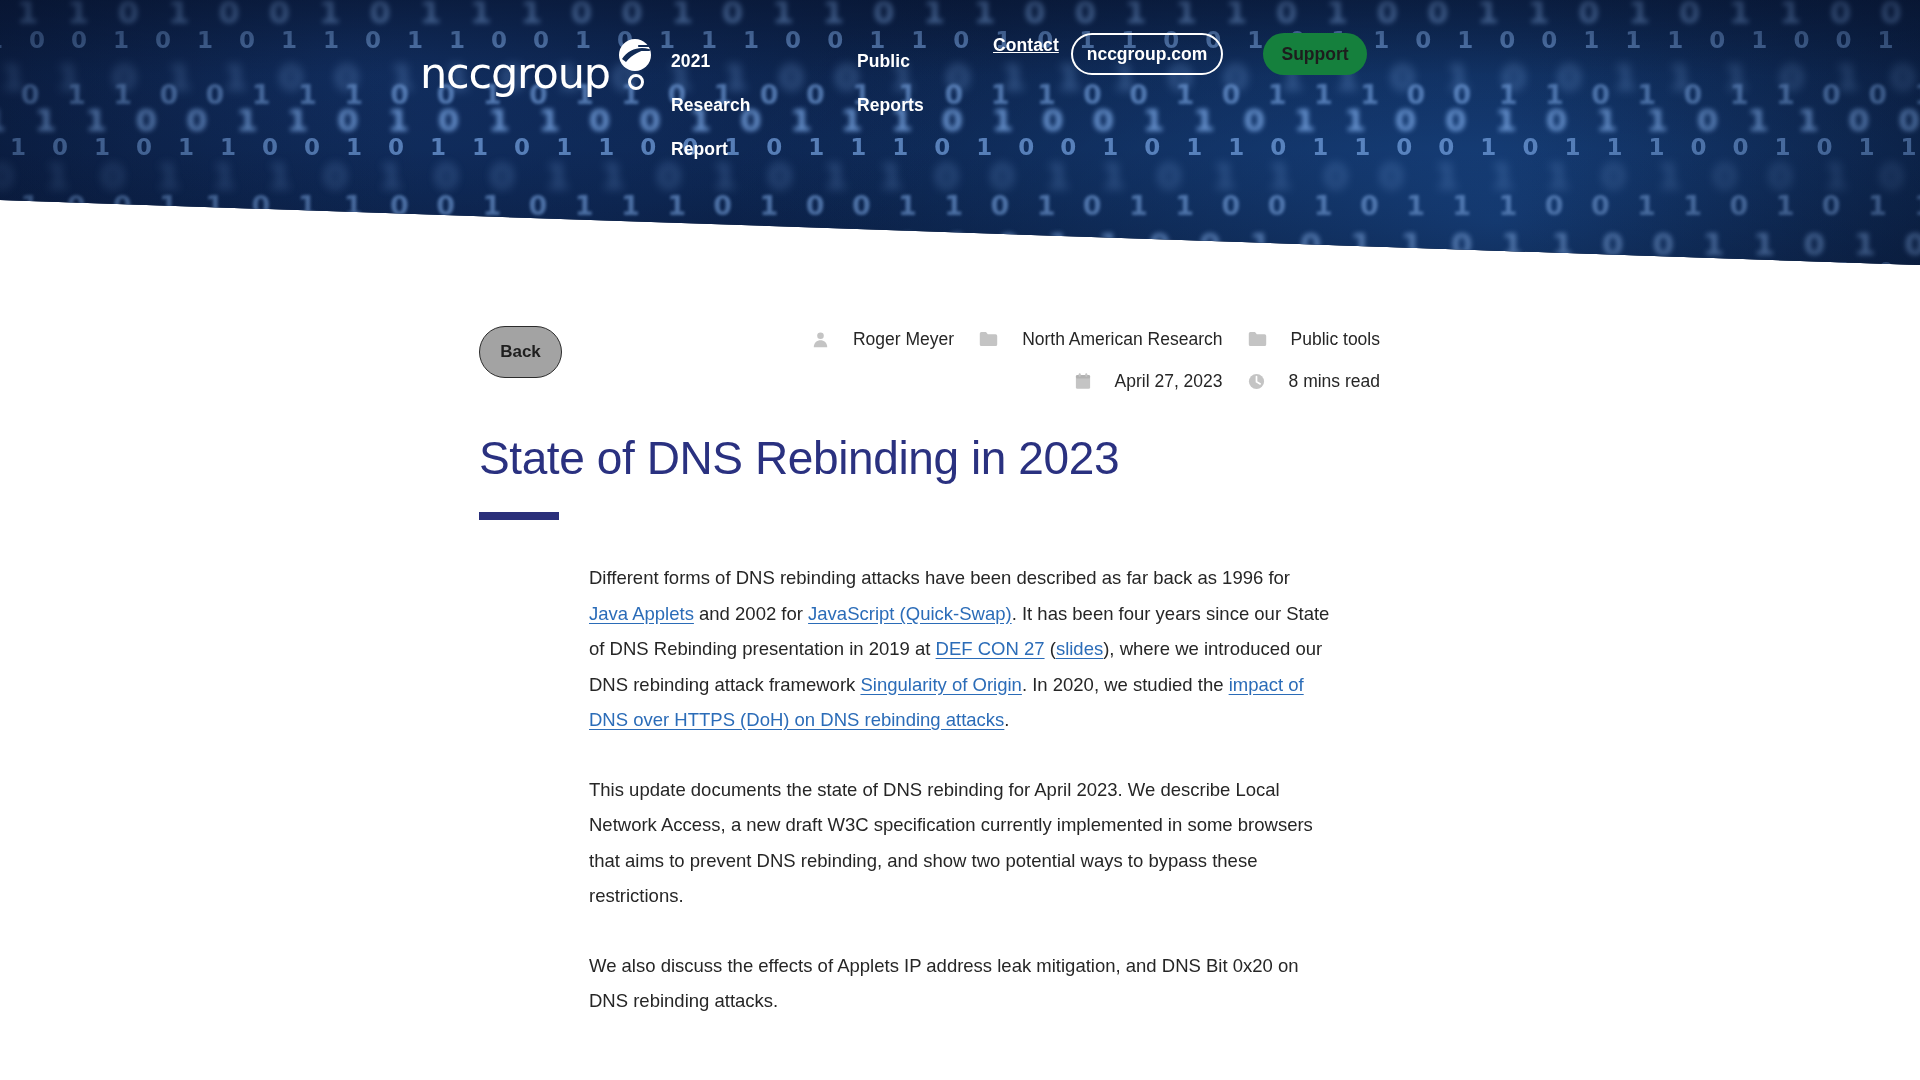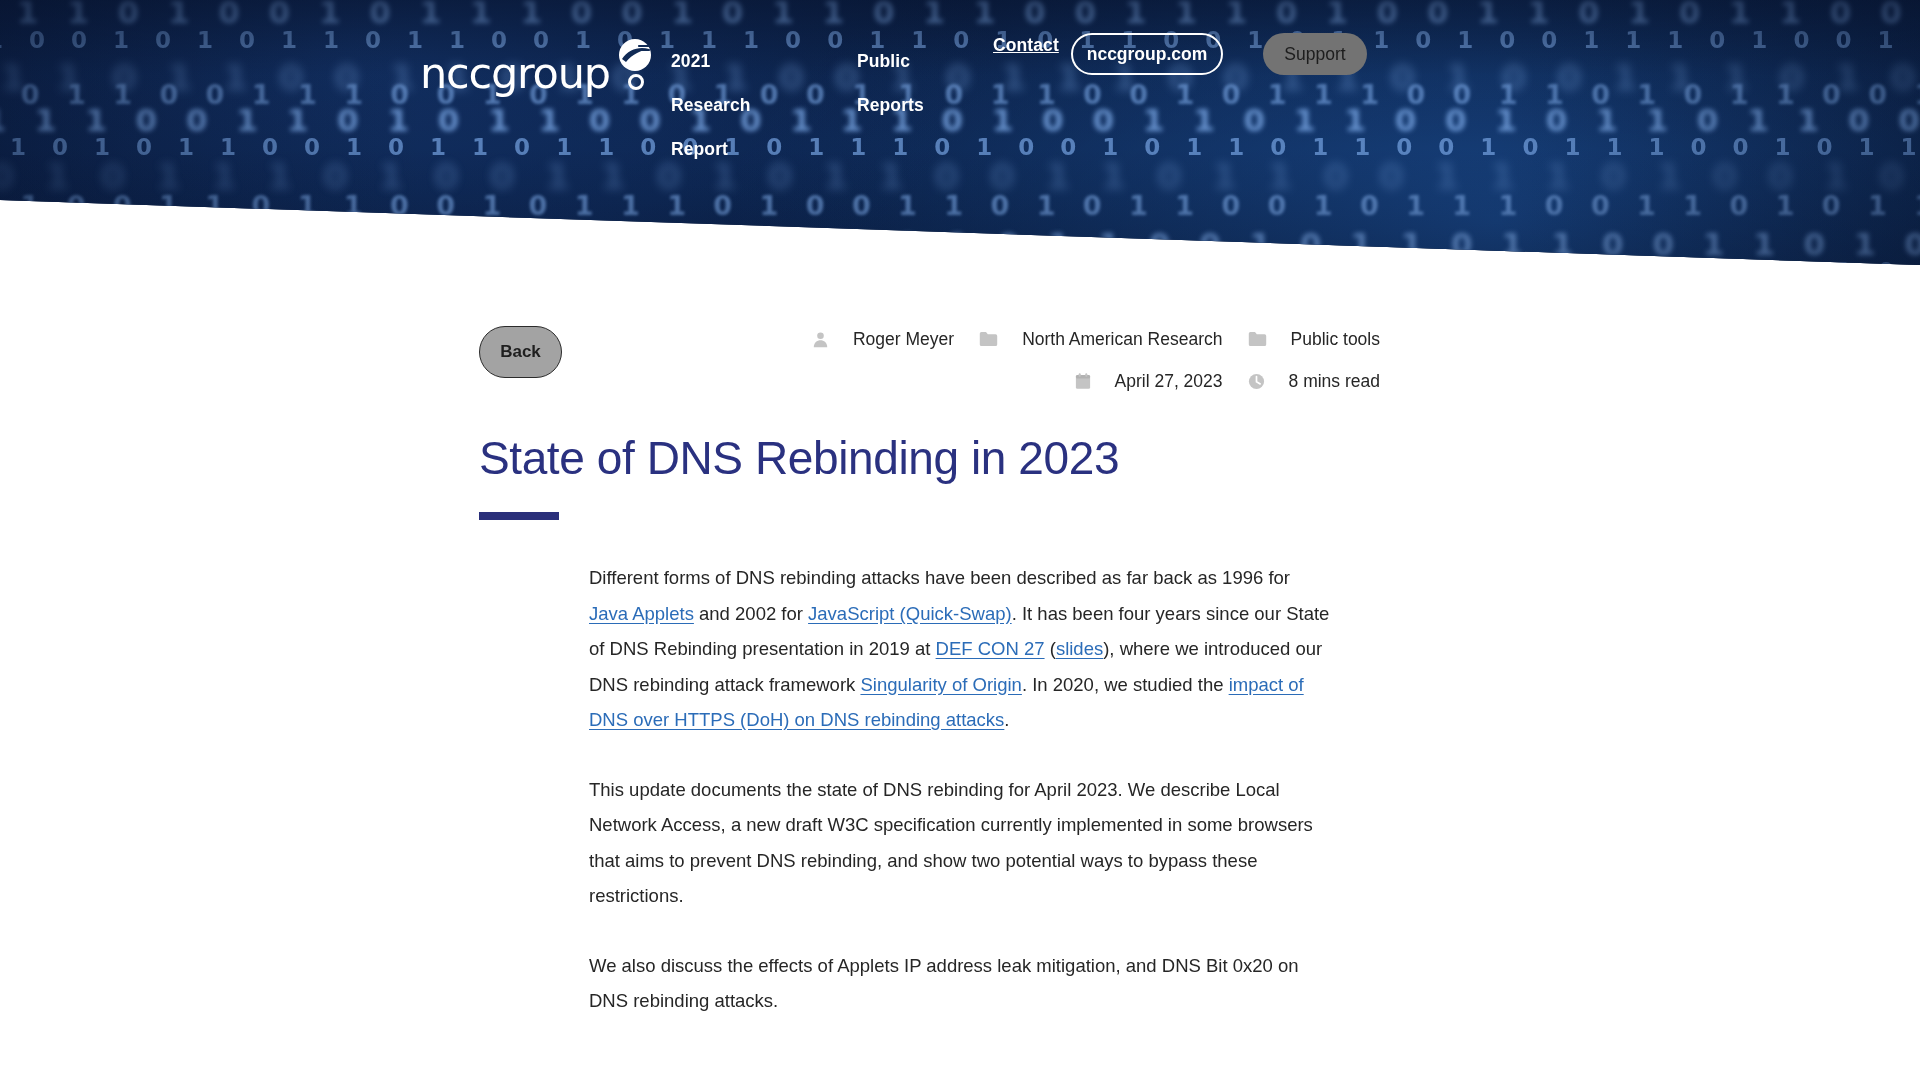--- a/index.html
+++ b/index.html
@@ -128,25 +128,25 @@
     font-weight: 700;
     cursor: pointer;
   }
 
   #nav-support-btn {
     position: absolute;
     left: 1263px; top: 33px;
     width: 104px; height: 42px;
     border: none;
     border-radius: 21px;
-    background: #737373;
+    background: #15803d;
     color: #1d1d1d;
     font-family: "Liberation Sans", sans-serif;
     font-size: 17.5px;
-    font-weight: 400;
+    font-weight: 700;
     cursor: pointer;
   }
 
   
   #article {
     position: absolute;
     top: 270px; left: 0;
     width: 1920px;
   }
 

